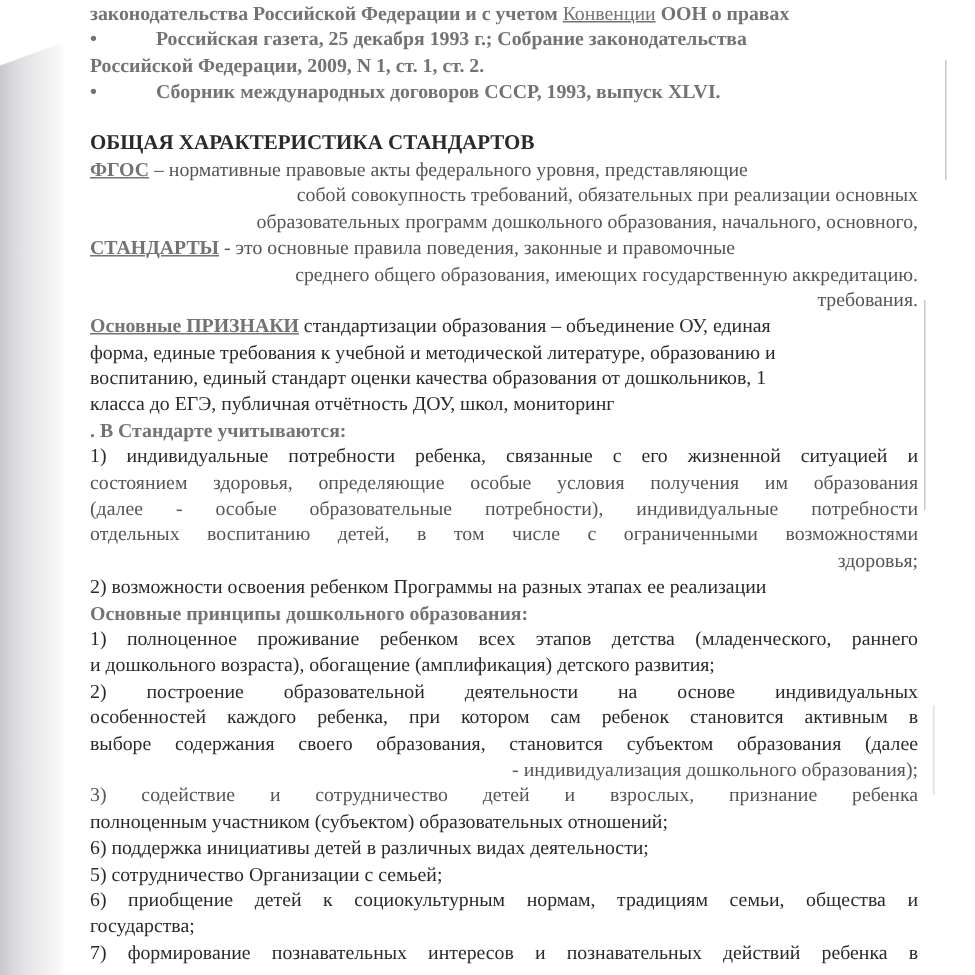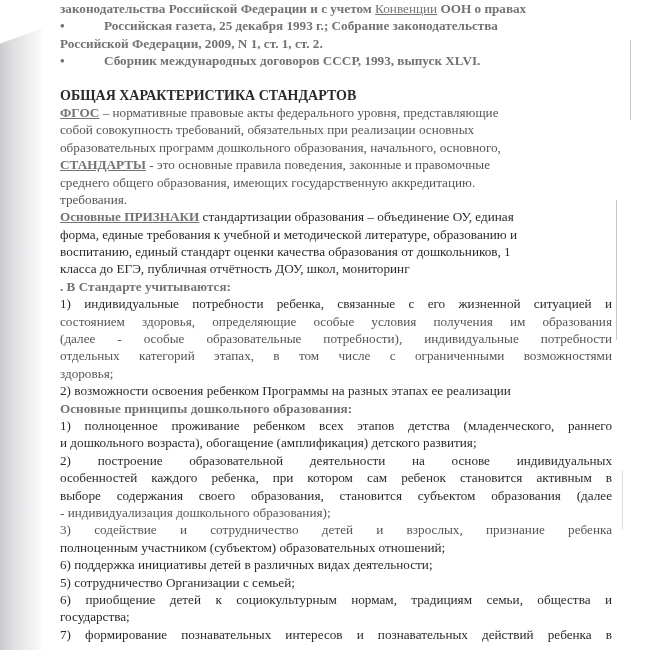--- a/index.html
+++ b/index.html
@@ -21,21 +21,21 @@
     position: absolute; width: 1px; background: #c8c8c8;
   }
   .page {
     position: absolute; left: 60px; top: 0; width: 552px;
     font-size: 13.2px; line-height: 17.4px;
   }
   .line { white-space: nowrap; height: 17.4px; }
   .justify { text-align: justify; text-align-last: justify; white-space: normal; }
   .bold { font-weight: bold; color: #737373; }
   .u { text-decoration: underline; }
-  .faint { color: #555; }
+  .faint { color: #555; text-align: right; }
   .heading { font-weight: bold; font-size: 14px; color: #2a2a2a; }
   .bullet { display: inline-block; width: 44px; }
   .gap { height: 17px; }
 </style>
 </head>
 <body>
 
 <div class="scan-edge"></div>
 <div class="scan-edge-top"></div>
 <div class="rule-line" style="left:630px;top:40px;height:80px;"></div>
@@ -76,21 +76,21 @@
     <span class="bold u">Основные ПРИЗНАКИ</span><span> стандартизации образования – объединение ОУ, единая</span>
   </div>
   <div class="line">форма, единые требования к учебной и методической литературе, образованию и</div>
   <div class="line">воспитанию, единый стандарт оценки качества образования от дошкольников, 1</div>
   <div class="line">класса до ЕГЭ, публичная отчётность ДОУ, школ, мониторинг</div>
 
   <div class="line bold">. В Стандарте учитываются:</div>
   <div class="line justify">1) индивидуальные потребности ребенка, связанные с его жизненной ситуацией и</div>
   <div class="line justify faint">состоянием здоровья, определяющие особые условия получения им образования</div>
   <div class="line justify faint">(далее - особые образовательные потребности), индивидуальные потребности</div>
-  <div class="line justify faint">отдельных категорий этапах, в том числе с ограниченными возможностями</div>
+  <div class="line justify faint">отдельных воспитанию детей, в том числе с ограниченными возможностями</div>
   <div class="line faint">здоровья;</div>
   <div class="line">2) возможности освоения ребенком Программы на разных этапах ее реализации</div>
 
   <div class="line bold">Основные принципы дошкольного образования:</div>
   <div class="line justify">1) полноценное проживание ребенком всех этапов детства (младенческого, раннего</div>
   <div class="line">и дошкольного возраста), обогащение (амплификация) детского развития;</div>
 
   <div class="line justify">2) построение образовательной деятельности на основе индивидуальных</div>
   <div class="line justify">особенностей каждого ребенка, при котором сам ребенок становится активным в</div>
   <div class="line justify">выборе содержания своего образования, становится субъектом образования (далее</div>

